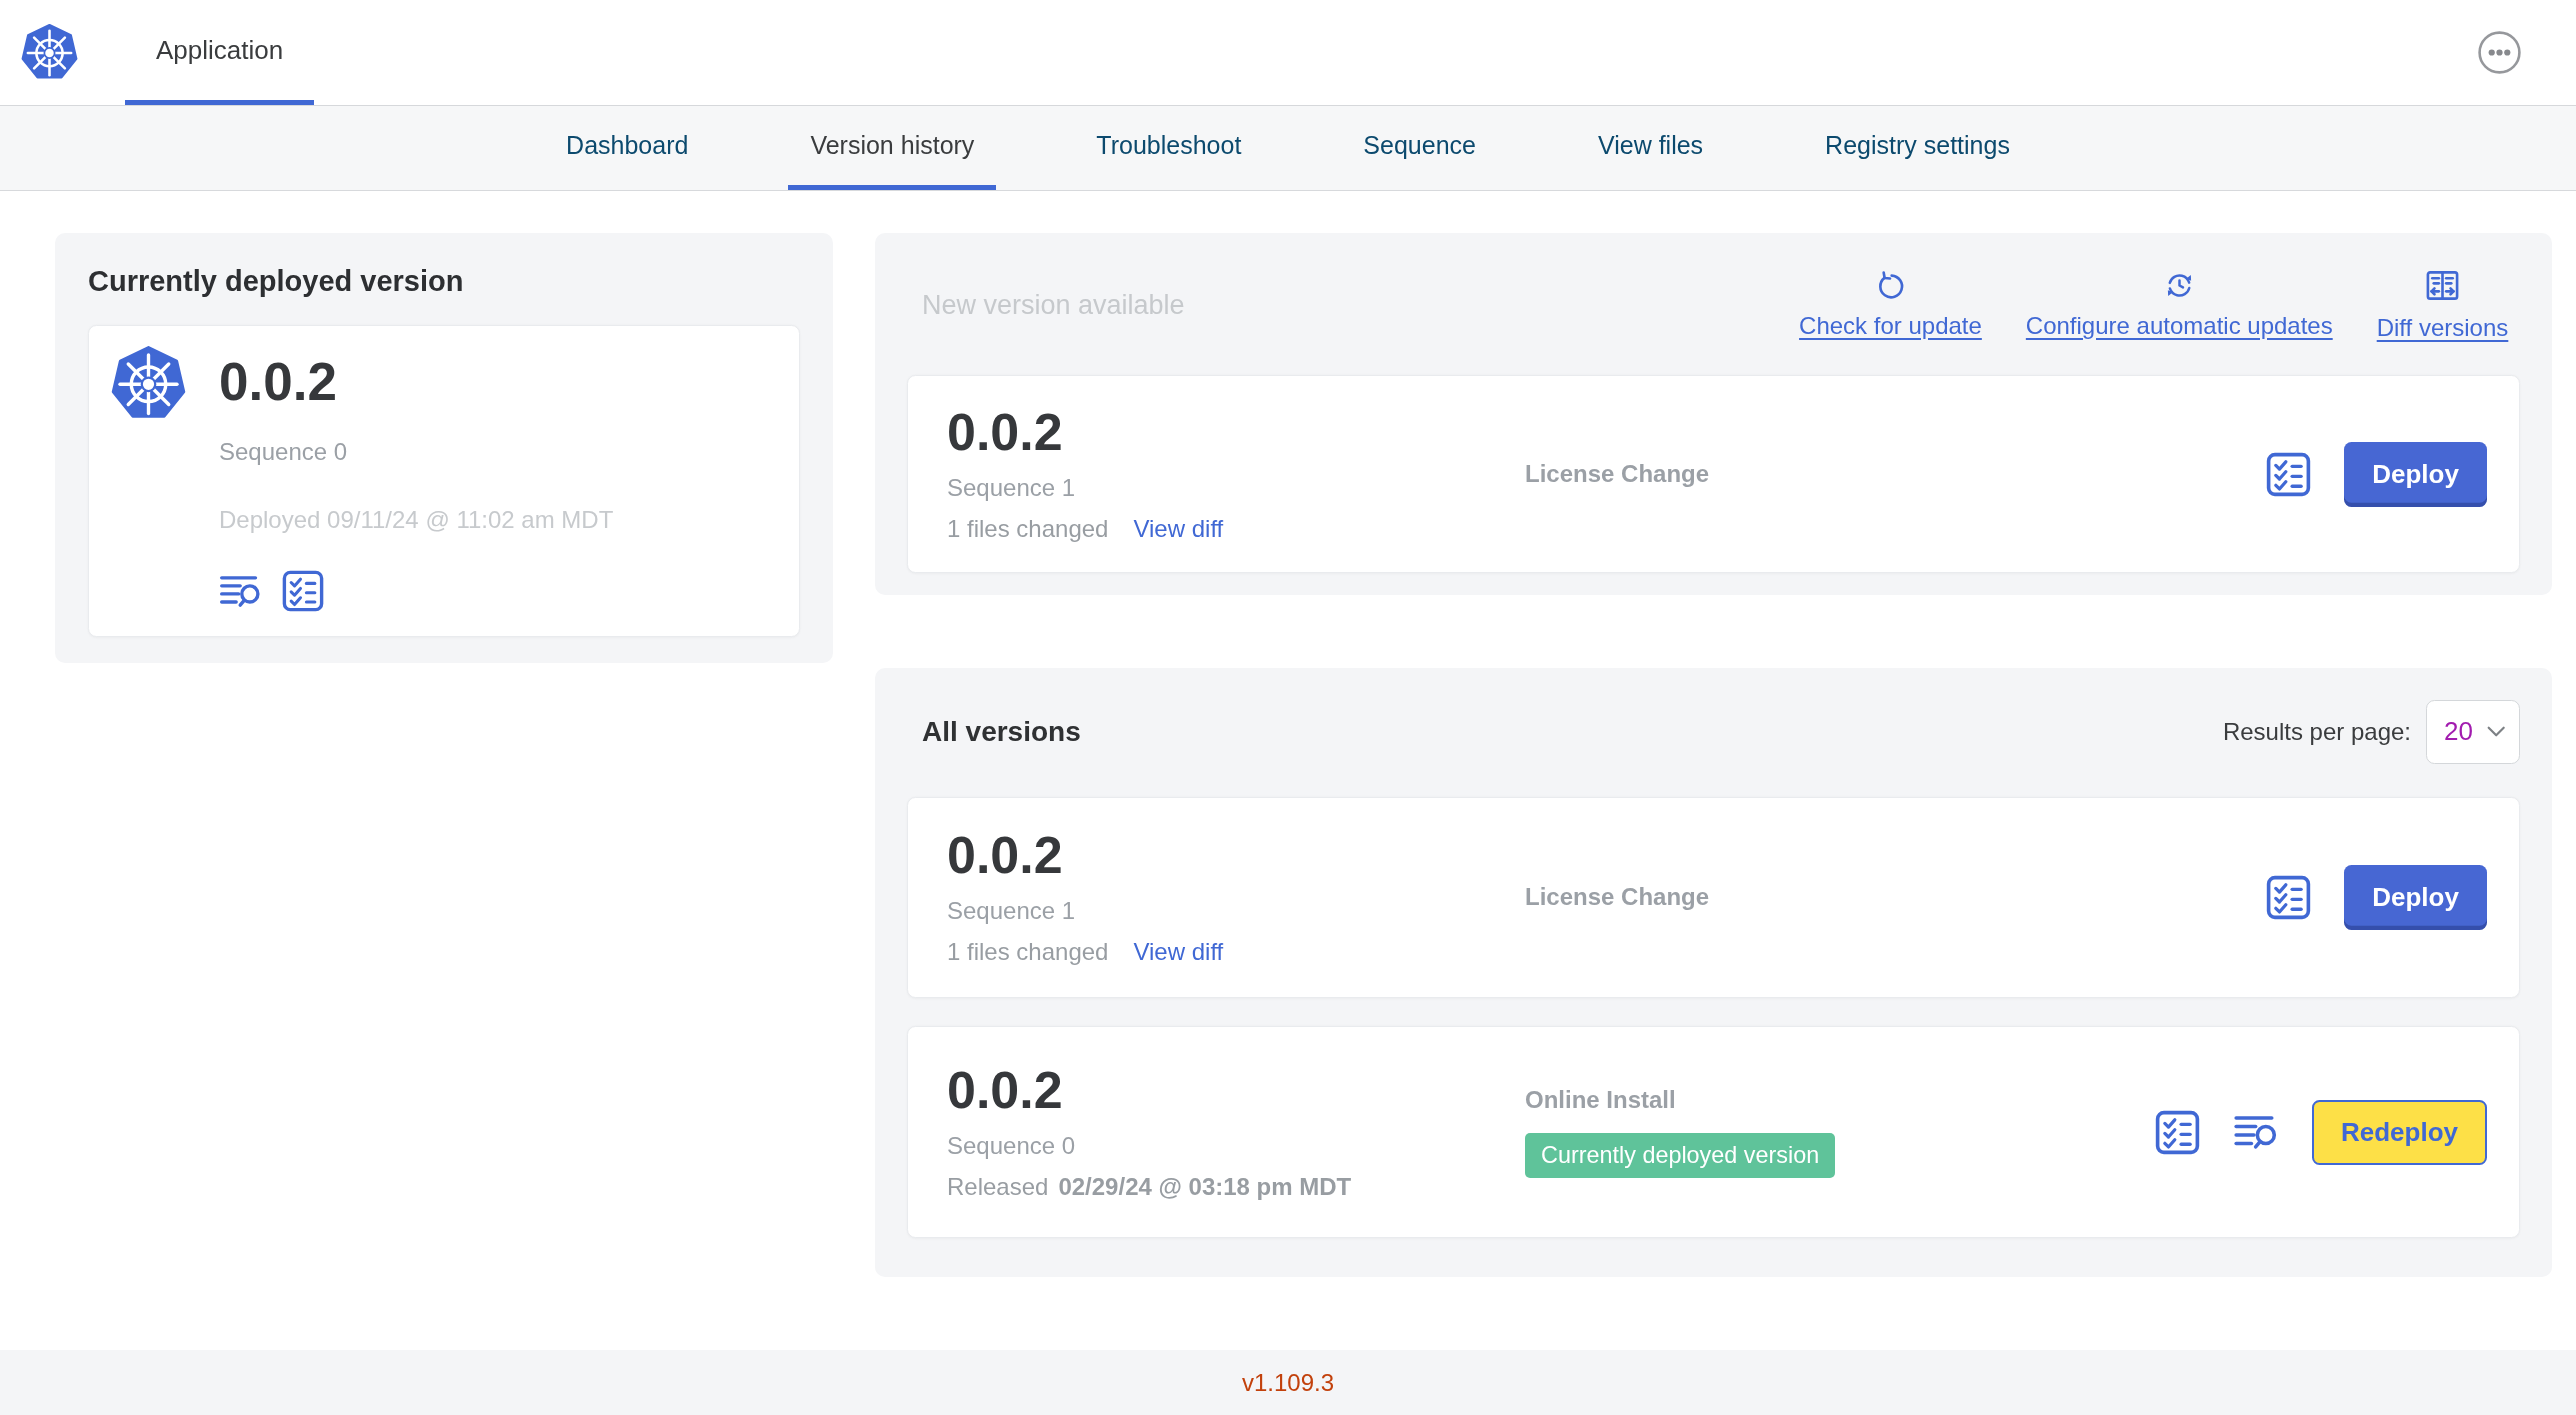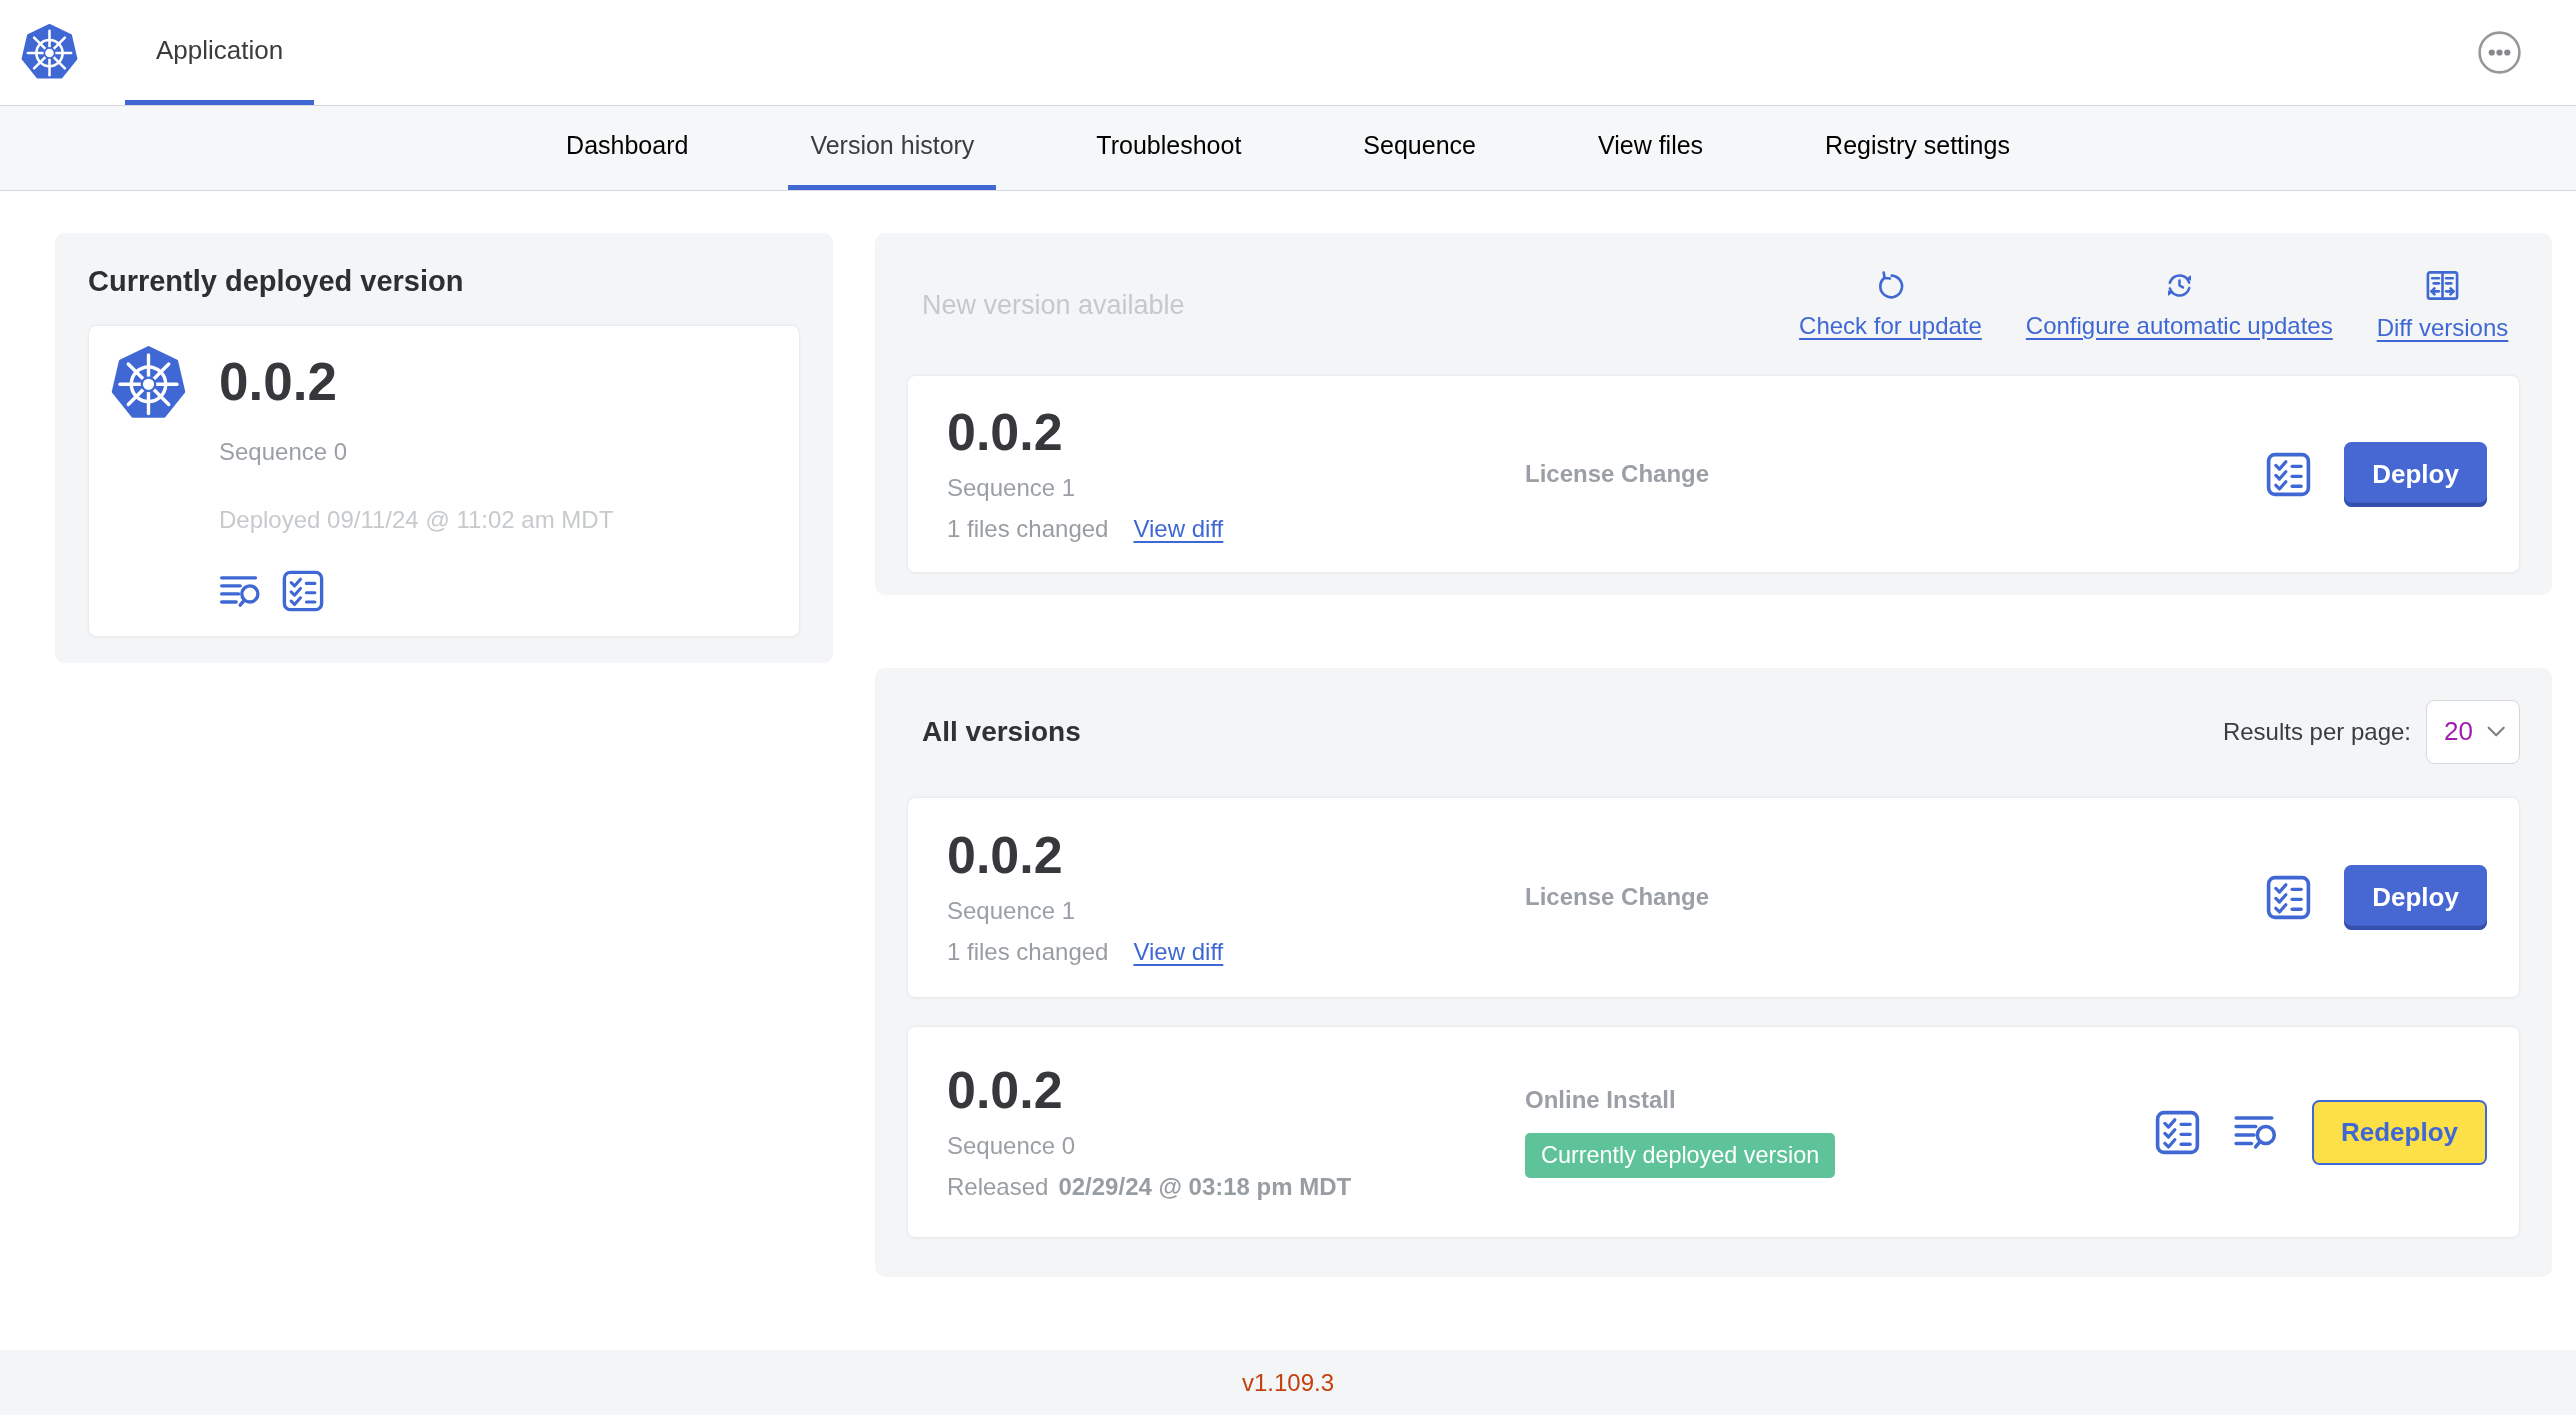--- a/index.html
+++ b/index.html
@@ -29,21 +29,21 @@
   }
 
   
   .subnav {
     position:absolute; top:106px; left:0; right:0; height:85px;
     background:#f6f7f8; border-bottom:1.7px solid #d7d9dc;
     display:flex; justify-content:center; gap:78px;
   }
   .nav-tab {
     display:flex; align-items:center; padding:0 22px;
-    font-size:25px; color:#000000; border-bottom:5px solid transparent; cursor:pointer;
+    font-size:25px; color:#0c4a6e; border-bottom:5px solid transparent; cursor:pointer;
   }
   .nav-tab.active { color:#3a3c3e; border-bottom-color:var(--accent); }
 
   
   .panel { position:absolute; background:#f4f5f7; border-radius:10px; }
   #panel-current { left:55px;  top:233px; width:778px;  height:430px; padding:28.5px 33px; }
   #panel-new     { left:875px; top:233px; width:1677px; height:362px; padding:30px 32px; }
   #panel-all     { left:875px; top:668px; width:1677px; height:609px; padding:28.5px 32px; }
 
   .card {
@@ -73,21 +73,21 @@
 
   
   .version-card { display:flex; align-items:center; padding:0 32px 0 39px; }
   #panel-new .version-card { height:198px; }
   .vc-left { width:578px; flex:none; }
   .vc-left .ver-big { margin-bottom:15px; font-size:52px; }
   .vc-seq { font-size:24px; color:#9ba0a6; margin-bottom:13.4px; }
   .vc-meta { font-size:24px; color:#989da2; display:flex; align-items:baseline; gap:25px; }
   .vc-meta .rel-line { display:flex; gap:10px; }
   .rel-date { font-weight:700; }
-  .view-diff { color:var(--accent); font-weight:500; text-decoration:underline;
+  .view-diff { color:var(--accent); font-weight:500; 
                text-underline-offset:4.2px; cursor:pointer; }
   .vc-mid { flex:1; }
   .source-label { font-size:24px; font-weight:600; color:#9ba0a6; }
   .badge { display:inline-block; margin-top:18.4px; background:var(--green); color:#fff;
            font-size:23.4px; padding:9.2px 16px; border-radius:5px; }
   .vc-right { display:flex; align-items:center; gap:32px; flex:none; color:var(--accent); }
 
   .btn-primary {
     width:143px; height:65px; border:none; border-radius:7.5px;
     background:var(--btn-blue); color:#fff; font-size:26px; font-weight:700;

